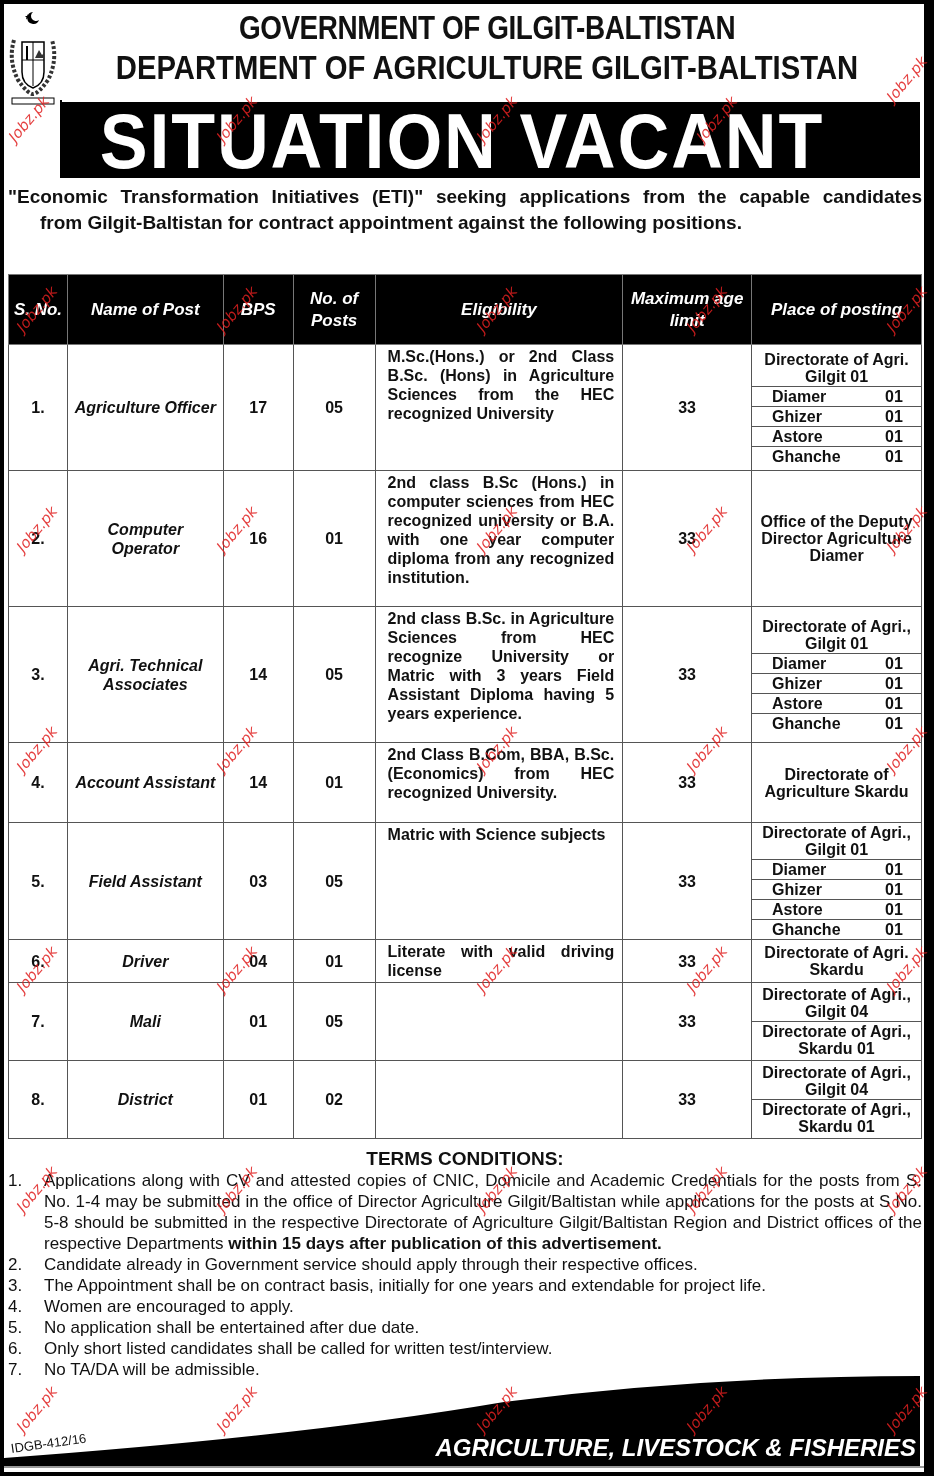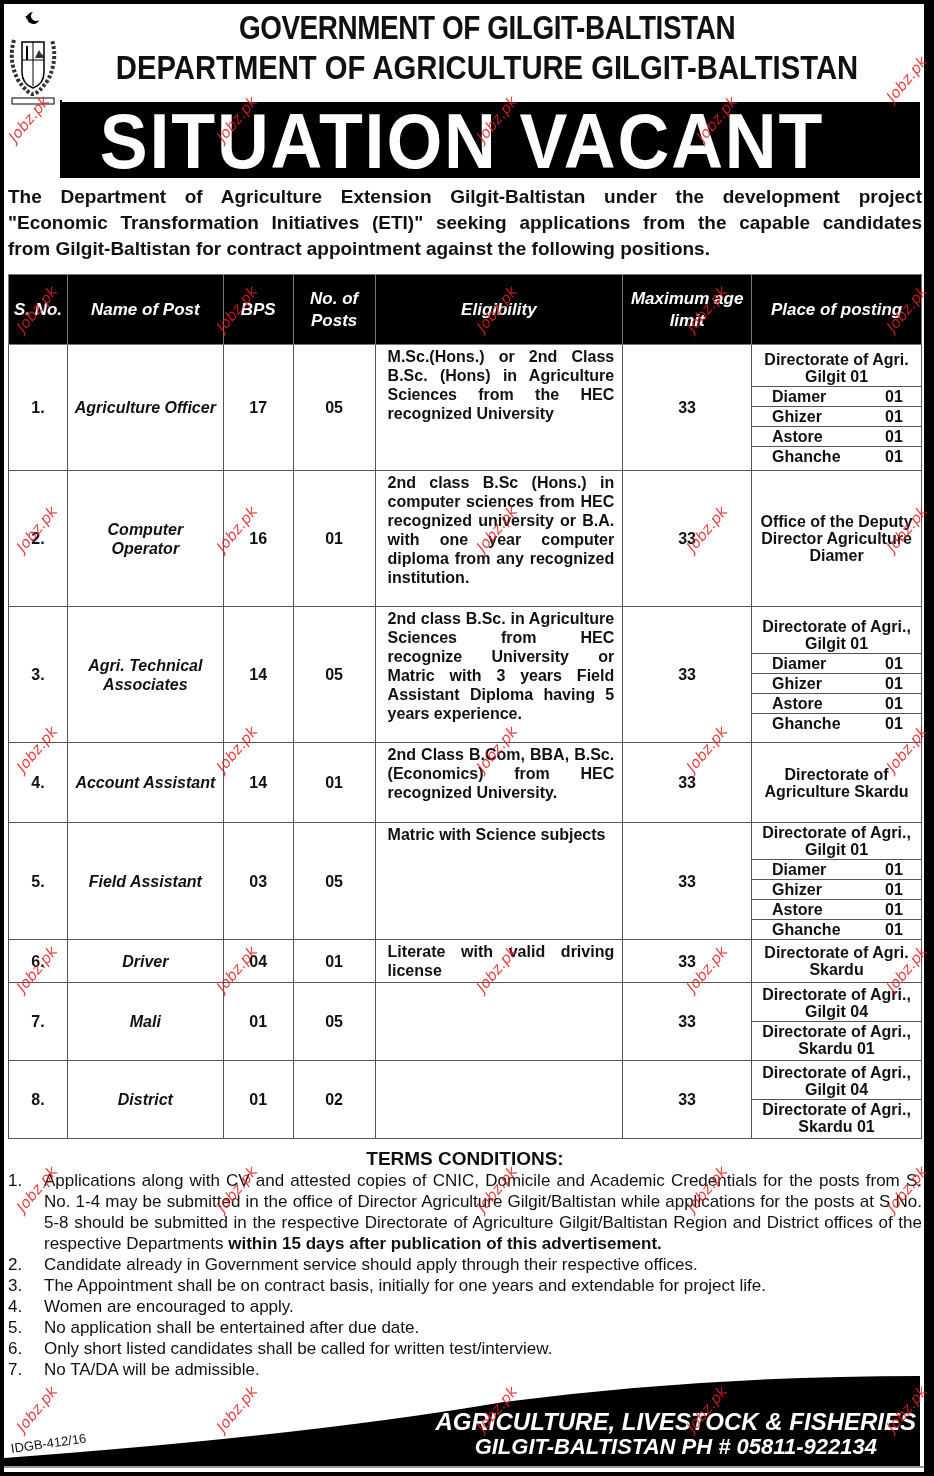--- a/index.html
+++ b/index.html
@@ -12,21 +12,21 @@
   .header { position: absolute; left: 4px; top: 4px; width: 916px; height: 176px; }
   .title-band { position: absolute; left: 58px; top: 0; right: 0; height: 98px; background:#fff; }
   .gov-title { position: absolute; left: 50px; right: 0; top: 4px; text-align: center; font-weight: bold; font-size: 34px; letter-spacing: -0.5px; transform: scaleX(0.82); transform-origin: center; white-space: nowrap; font-family: "Liberation Sans Narrow", "Liberation Sans", sans-serif; }
   .dept-title { position: absolute; left: 40px; right: -10px; top: 44px; text-align: center; font-weight: bold; font-size: 34px; white-space: nowrap; transform: scaleX(0.86); transform-origin: center; }
   .black-band { position: absolute; left: 56px; top: 96px; right: 0; height: 78px; background:#000; }
   .situation { position: absolute; left: 0; right: 0; top: 92px; text-align: center; color:#fff; font-weight:bold; font-size: 78px; letter-spacing: 2px; transform: scaleX(0.92); white-space: nowrap; }
   .emblem-box { position:absolute; left:2px; top:2px; width:54px; height:114px; background:#fff; }
 
   .intro { position: absolute; left: 8px; top: 184px; width: 914px; font-size: 19px; font-weight: bold; line-height: 26px; text-align: justify; }
   .intro p { text-align: justify; text-align-last: justify; }
-  .intro p.last { text-align-last: left; }
+  .intro p.last { text-align-last: left; margin-left: 32px; }
 
   
   table.jobs { position: absolute; left: 8px; top: 274px; width: 914px; border-collapse: collapse; }
   table.jobs th { background:#000; color:#fff; font-style: italic; font-weight: bold; font-size: 17px; line-height: 22px; border: 1px solid #777; padding: 2px 4px; height: 70px; }
   table.jobs td { border: 1px solid #555; font-size: 16px; font-weight: bold; line-height: 19px; text-align: center; vertical-align: middle; padding: 0 4px; }
   td.post { font-style: italic; font-size: 17px; line-height: 23px; }
   td.elig { text-align: justify !important; padding: 2px 8px 2px 12px !important; vertical-align: top !important; margin-left: 14px; }
   td.place { padding: 0 !important; }
   .place-list { display: flex; flex-direction: column; height: 100%; }
   .place-item { border-bottom: 1px solid #555; padding: 1px 6px; font-size: 16px; line-height: 17px; display:flex; justify-content: center; gap: 8px; }
@@ -77,21 +77,20 @@
       <path d="M21 40 v14" stroke="#000" stroke-width="2"></path>
       <rect x="6" y="92" width="42" height="6" fill="#fff" stroke="#000" stroke-width="1"></rect>
     </svg>
   </div>
   <div class="gov-title">GOVERNMENT OF GILGIT-BALTISTAN</div>
   <div class="dept-title">DEPARTMENT OF AGRICULTURE GILGIT-BALTISTAN</div>
   <div class="situation">SITUATION VACANT</div>
 </div>
 
 <div class="intro">
-  <p>The Department of Agriculture Extension Gilgit-Baltistan under the development project</p>
   <p>"Economic Transformation Initiatives (ETI)" seeking applications from the capable candidates</p>
   <p class="last">from Gilgit-Baltistan for contract appointment against the following positions.</p>
 </div>
 
 <table class="jobs">
   <colgroup>
     <col style="width:59px">
       <col style="width:156px">
       <col style="width:70px">
       <col style="width:82px">
@@ -321,21 +320,20 @@
       </li>
     </ol>
 </div>
 
 <svg class="footer-wave" viewBox="0 0 916 90" preserveAspectRatio="none">
   <path d="M0 90 L0 82 Q300 60 500 26 Q700 0 916 0 L916 90 Z" fill="#000"></path>
 </svg>
 <div class="ref">IDGB-412/16</div>
 <div class="sig">
   <div class="l2">AGRICULTURE, LIVESTOCK &amp; FISHERIES</div>
-  <div class="l3">GILGIT-BALTISTAN PH # 05811-922134</div>
 </div>
 <div class="bottom-line"></div>
 
 <div id="wm-layer">
     <div class="wm" style="left: 2px; top: 110px;">Jobz.pk</div>
     <div class="wm" style="left: 210px; top: 110px;">Jobz.pk</div>
     <div class="wm" style="left: 470px; top: 110px;">Jobz.pk</div>
     <div class="wm" style="left: 690px; top: 110px;">Jobz.pk</div>
     <div class="wm" style="left: 880px; top: 70px;">Jobz.pk</div>
     <div class="wm" style="left: 10px; top: 300px;">Jobz.pk</div>

